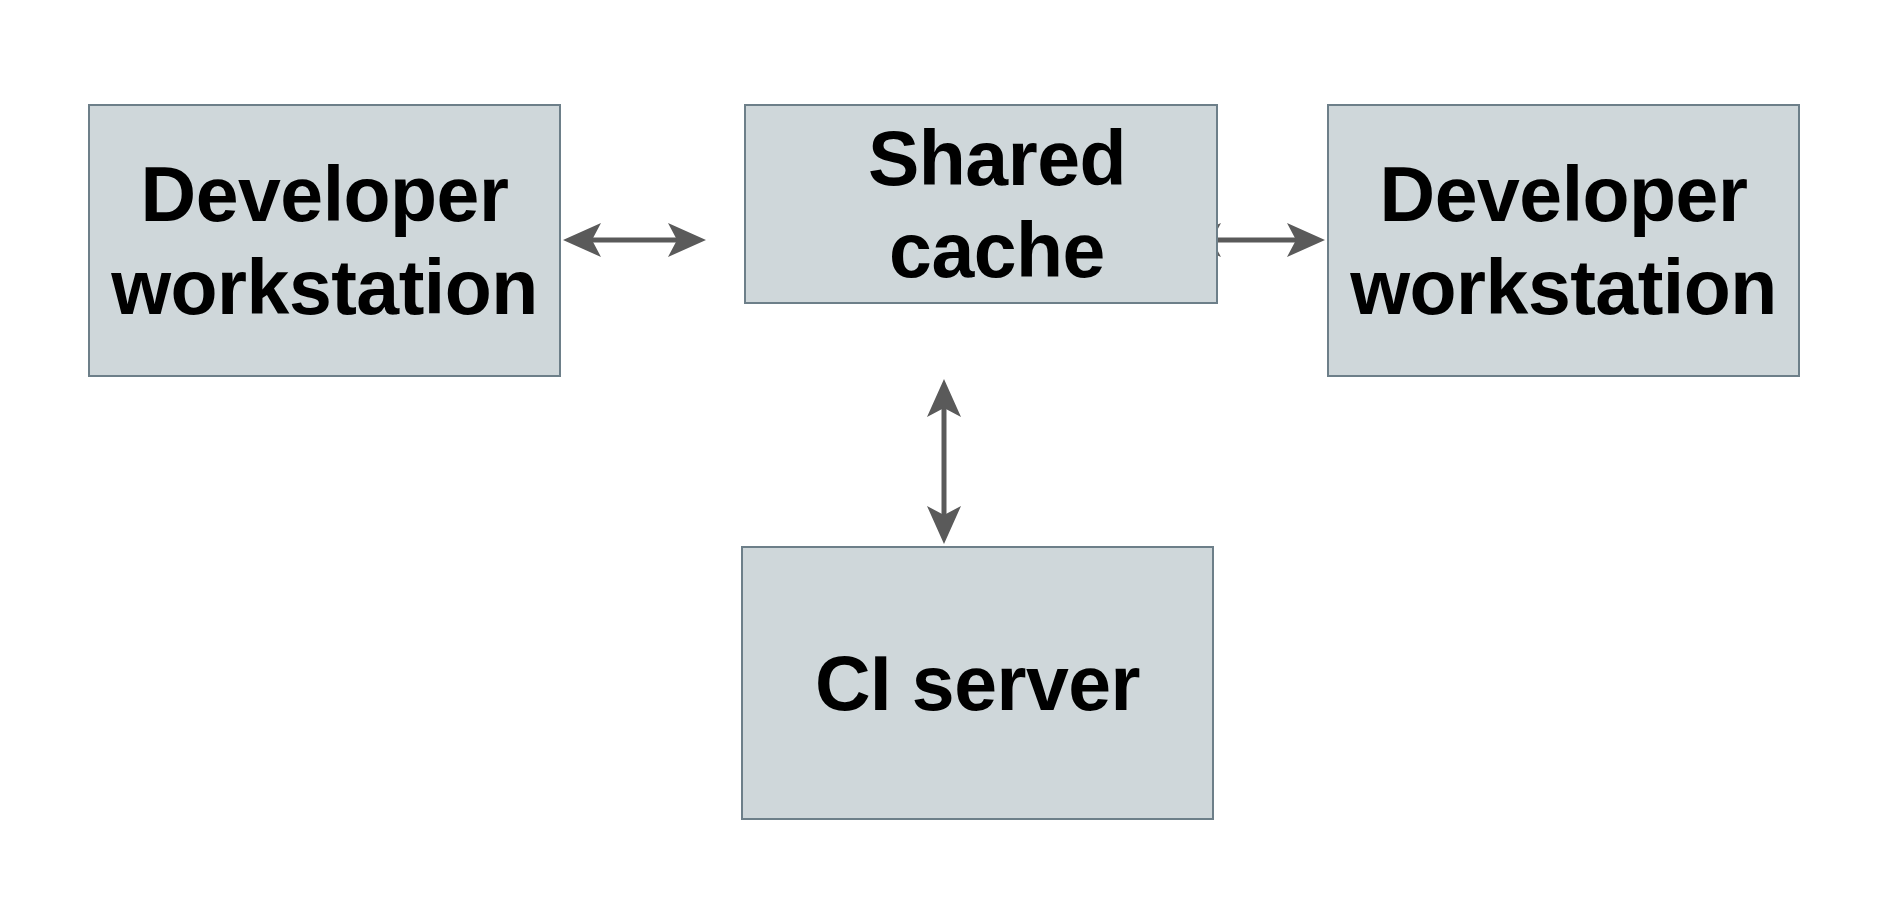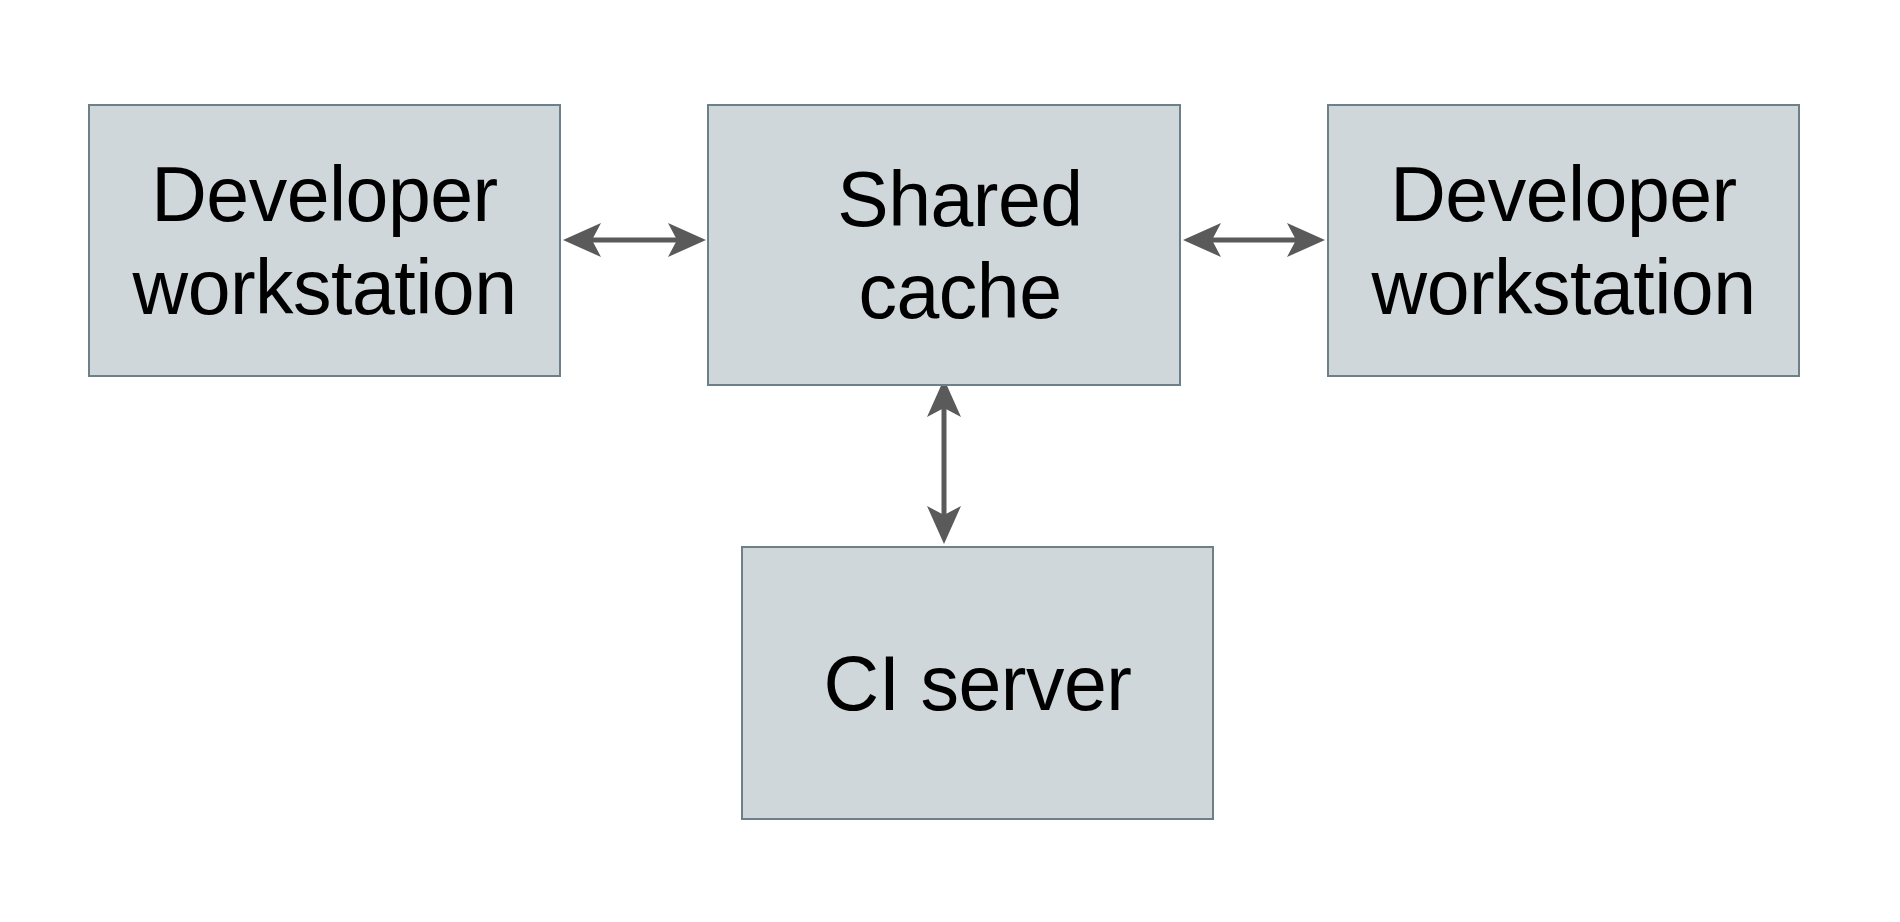--- a/index.html
+++ b/index.html
@@ -7,20 +7,21 @@
     padding: 0;
     background: var(--bg-color, #ffffff);
   }
   #diagram-canvas {
     position: relative;
     width: 1900px;
     height: 922px;
     background: var(--bg-color, #ffffff);
     overflow: hidden;
     font-family: "Liberation Sans", sans-serif;
+    font-weight: bold;
   }
   #connectors {
     position: absolute;
     left: 0;
     top: 0;
     width: 1900px;
     height: 922px;
     pointer-events: none;
   }
   .node {
@@ -61,21 +62,21 @@
         <line x1="944" y1="406" x2="944" y2="517" stroke="#5a5a5a" stroke-width="5"></line>
         <path d="M944,544 L927,506 L944,515 L961,506 Z" fill="#5a5a5a"></path>
         <path d="M944,379 L961,417 L944,408 L927,417 Z" fill="#5a5a5a"></path>
       </g>
     </svg>
 
   <div class="node" id="node-0" style="left: 88px; top: 104px; width: 473px; height: 273px;">
     <span class="node-label">Developer workstation</span>
   </div>
 
-  <div class="node" id="node-1" style="left: 707px; top: 104px; width: 474px; height: 282px; padding-left: 32px;">
+  <div class="node" id="node-1" style="left: 744px; top: 104px; width: 474px; height: 200px; padding-left: 32px;">
     <span class="node-label">Shared cache</span>
   </div>
 
   <div class="node" id="node-2" style="left: 1327px; top: 104px; width: 473px; height: 273px;">
     <span class="node-label">Developer workstation</span>
   </div>
 
   <div class="node" id="node-3" style="left: 708px; top: 546px; width: 473px; height: 274px; margin-left: 33px;">
     <span class="node-label">CI server</span>
   </div>

